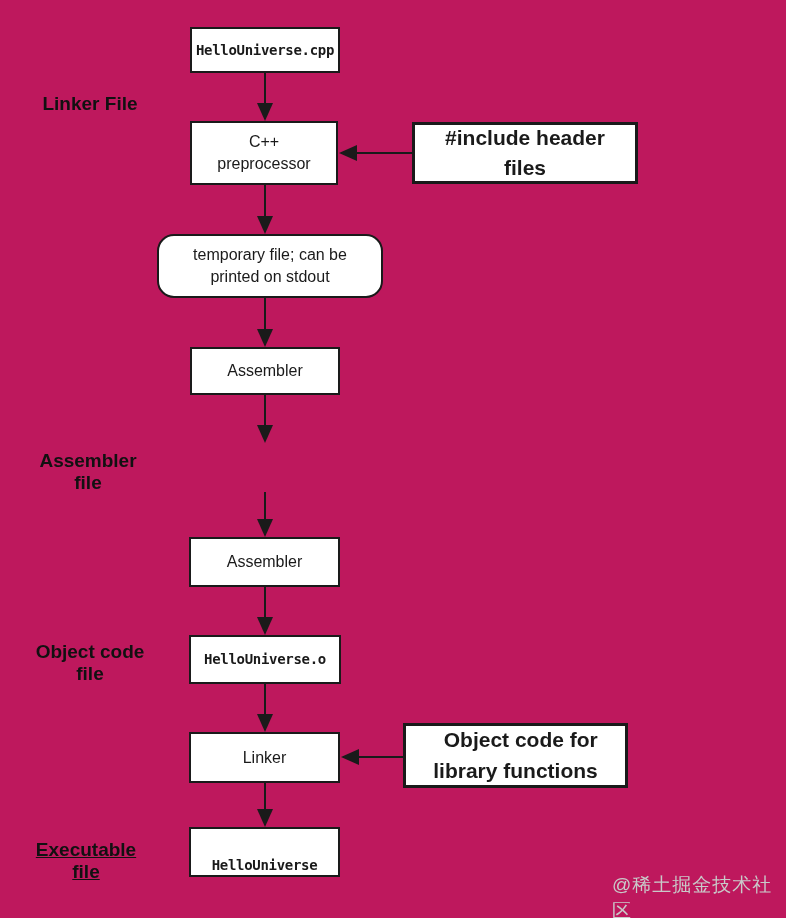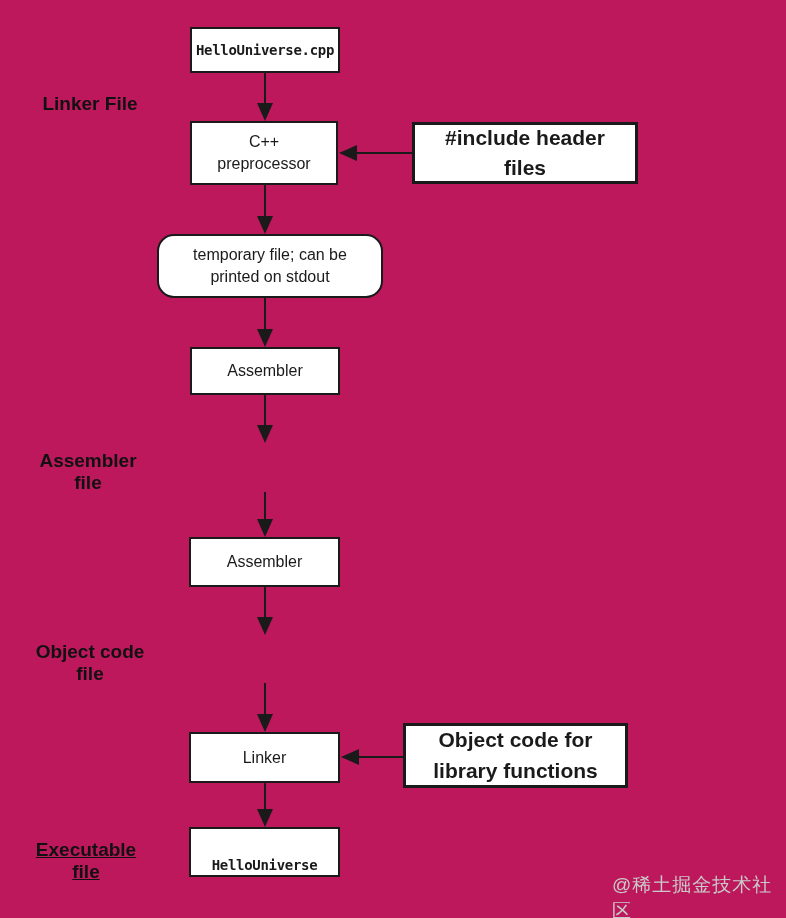--- a/index.html
+++ b/index.html
@@ -106,35 +106,38 @@
 
   <div class="box" style="left:190px; top:347px; width:150px; height:48px;">
     <span class="label">Assembler</span>
   </div>
 
 
   <div class="box" style="left:189px; top:537px; width:151px; height:50px;">
     <span class="label">Assembler</span>
   </div>
 
+  <div class="box" style="left:189px; top:635px; width:152px; height:49px;">
+    <span class="label mono">HelloUniverse.o</span>
+  </div>
 
   <div class="box" style="left:189px; top:732px; width:151px; height:51px;">
     <span class="label">Linker</span>
   </div>
 
   <div class="box" style="left:189px; top:827px; width:151px; height:50px;align-items:flex-end;">
     <span class="label mono">HelloUniverse</span>
   </div>
 
   <div class="box side" style="left:412px; top:122px; width:226px; height:62px;">
     <span class="label">#include header
 files</span>
   </div>
 
-  <div class="box side" style="left:403px; top:723px; width:225px; height:65px;">
+  <div class="box side" style="left:403px; top:723px; width:225px; height:65px;text-align:right;">
     <span class="label">Object code for
 library functions</span>
   </div>
 
   <div class="stage-label" style="left:10px; top:93px; width:160px;">Linker File</div>
 
   <div class="stage-label" style="left:8px; top:450px; width:160px;">Assembler
 file</div>
 
   <div class="stage-label" style="left:10px; top:641px; width:160px;">Object code

